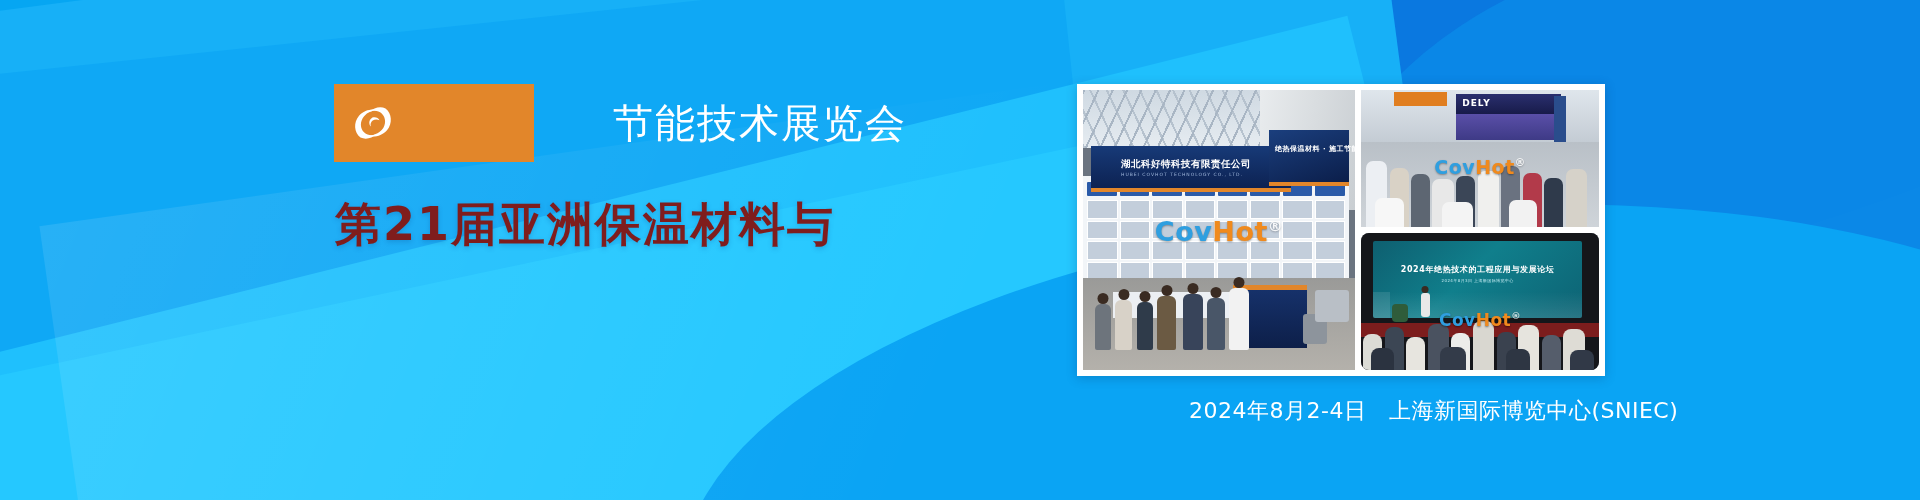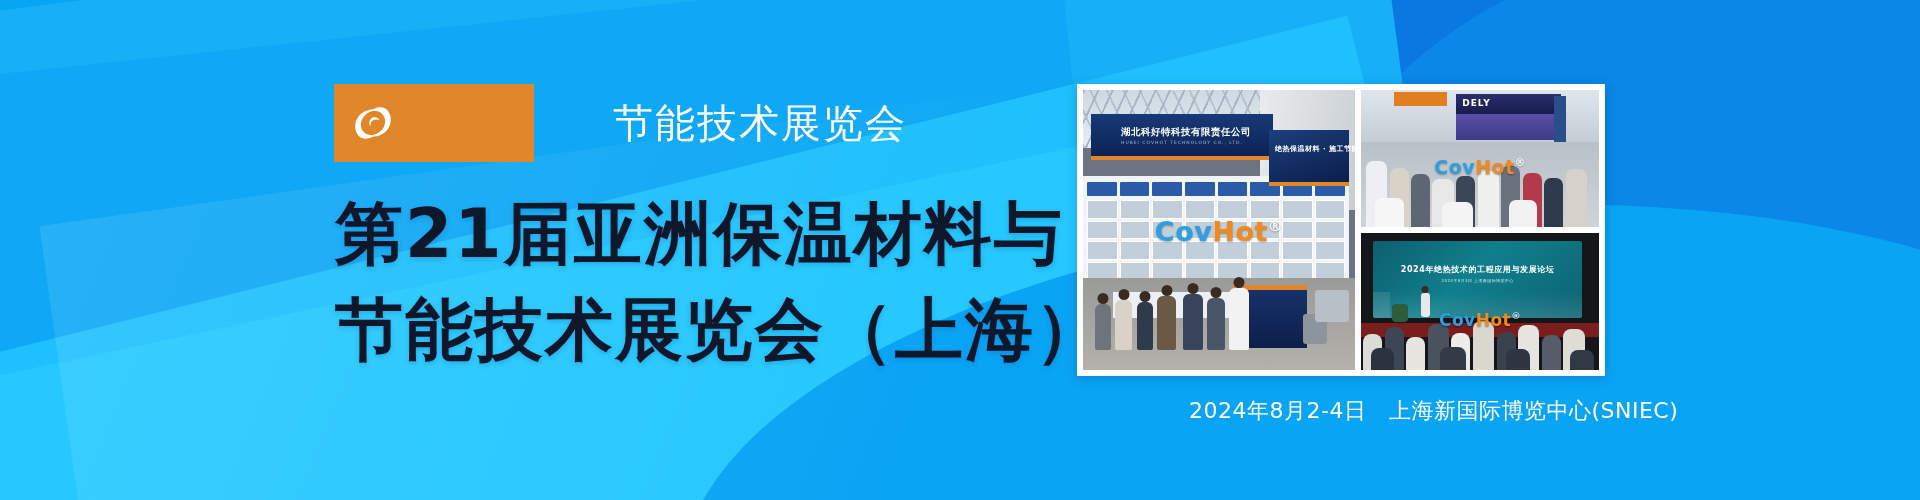--- a/index.html
+++ b/index.html
@@ -93,59 +93,60 @@
   }
 
   
   #subtitle{
     position:absolute;left:613px;top:96px;
     color:#ffffff;font-size:40px;letter-spacing:2px;
     font-family:"DejaVu Sans","Liberation Sans",sans-serif;font-weight:500;
     white-space:nowrap;
   }
   #main-title{
-    position:absolute;left:335px;top:186px;
-    color:#0f172a;
+    position:absolute;left:335px;top:176px;
+    color:#7f1d1d;
     font-family:"DejaVu Sans","Liberation Sans",sans-serif;font-weight:700;
-    font-size:68px;line-height:96px;letter-spacing:2px;white-space:nowrap;
+    font-size:46px;line-height:96px;letter-spacing:2px;white-space:nowrap;
     text-shadow:0 2px 5px rgba(0,60,130,.22);
   }
   #main-title .tl{display:block;}
 
   
   #collage{
     position:absolute;left:1077px;top:84px;width:528px;height:292px;
     background:#ffffff;padding:6px;box-sizing:border-box;
     box-shadow:0 2px 10px rgba(0,40,90,.25);
     display:flex;gap:6px;
   }
   .photo{position:relative;overflow:hidden;background:#6b7480;}
   #photo-main{flex:0 0 272px;height:280px;}
   #photo-col{flex:1;display:flex;flex-direction:column;gap:6px;}
   #photo-tr{flex:1;padding-left:35px;}
-  #photo-br{flex:1;}
+  #photo-br{flex:1;border-radius:8px;}
 
   
   #photo-main .hall-roof{
     position:absolute;left:0;top:0;right:0;height:58px;
     background:linear-gradient(#cfd9e2,#e6ecf1);
   }
   #photo-main .truss{
     position:absolute;top:0;left:0;width:180px;height:58px;
     background:repeating-linear-gradient(115deg,#a9b6c4 0 2px,rgba(0,0,0,0) 2px 13px),
                repeating-linear-gradient(65deg,#b6c2ce 0 2px,rgba(0,0,0,0) 2px 15px);
   }
   #photo-main .curtain{
     position:absolute;top:0;right:0;width:95px;height:120px;
     background:linear-gradient(100deg,#e9ecee,#c9ced2);
   }
   #photo-main .banner-main{
-    position:absolute;left:8px;top:24px;width:182px;height:42px;
+    position:absolute;left:8px;top:56px;width:182px;height:42px;
     background:linear-gradient(180deg,#173a78,#0d2252);
     border-bottom:4px solid #e2862a;
+    padding-left:18px;
   }
   #photo-main .banner-side{
     position:absolute;left:186px;top:40px;width:80px;height:52px;
     background:linear-gradient(160deg,#1b3f7e,#0b1e4a);
     border-bottom:4px solid #e2862a;
   }
   #photo-main .booth-company{
     position:absolute;left:30px;top:12px;right:4px;
     color:#fff;font-size:9.5px;letter-spacing:.5px;white-space:nowrap;
     font-family:"DejaVu Sans","Liberation Sans",sans-serif;font-weight:700;
@@ -320,21 +321,20 @@
         <path d="M15.5 42.5C9 37.5 8.3 27.3 14 20.7 19.2 14.7 27.6 13.1 34.3 15.4c-5.8-.4-11.6 1.6-15.2 5.8-4.4 5.1-4.2 12.3.2 16.4 3.3 3.1 8.4 3.6 12 1.4-4.1 4.6-11 5.8-15.8 3.5z" fill="#ffffff"></path>
         <path d="M27.4 22.6c2.8-1.1 6 .1 7.1 2.7-2.1-1.3-4.8-1.2-6.8.3-1.9 1.4-2.6 3.8-1.8 5.9-2.2-2.3-2.1-6.1.4-8.1z" fill="#ffffff"></path>
       </svg>
     </div>
   </div>
 
   <div id="subtitle">节能技术展览会</div>
 
   <div id="main-title">
     <span class="tl">第21届亚洲保温材料与</span>
-    <span class="tl">节能技术展览会（上海）</span>
   </div>
 
   <div id="collage">
 
     <div class="photo" id="photo-main">
       <div class="hall-roof"></div>
       <div class="truss"></div>
       <div class="curtain"></div>
       <div class="backwall"></div>
       <div class="poster-row">

